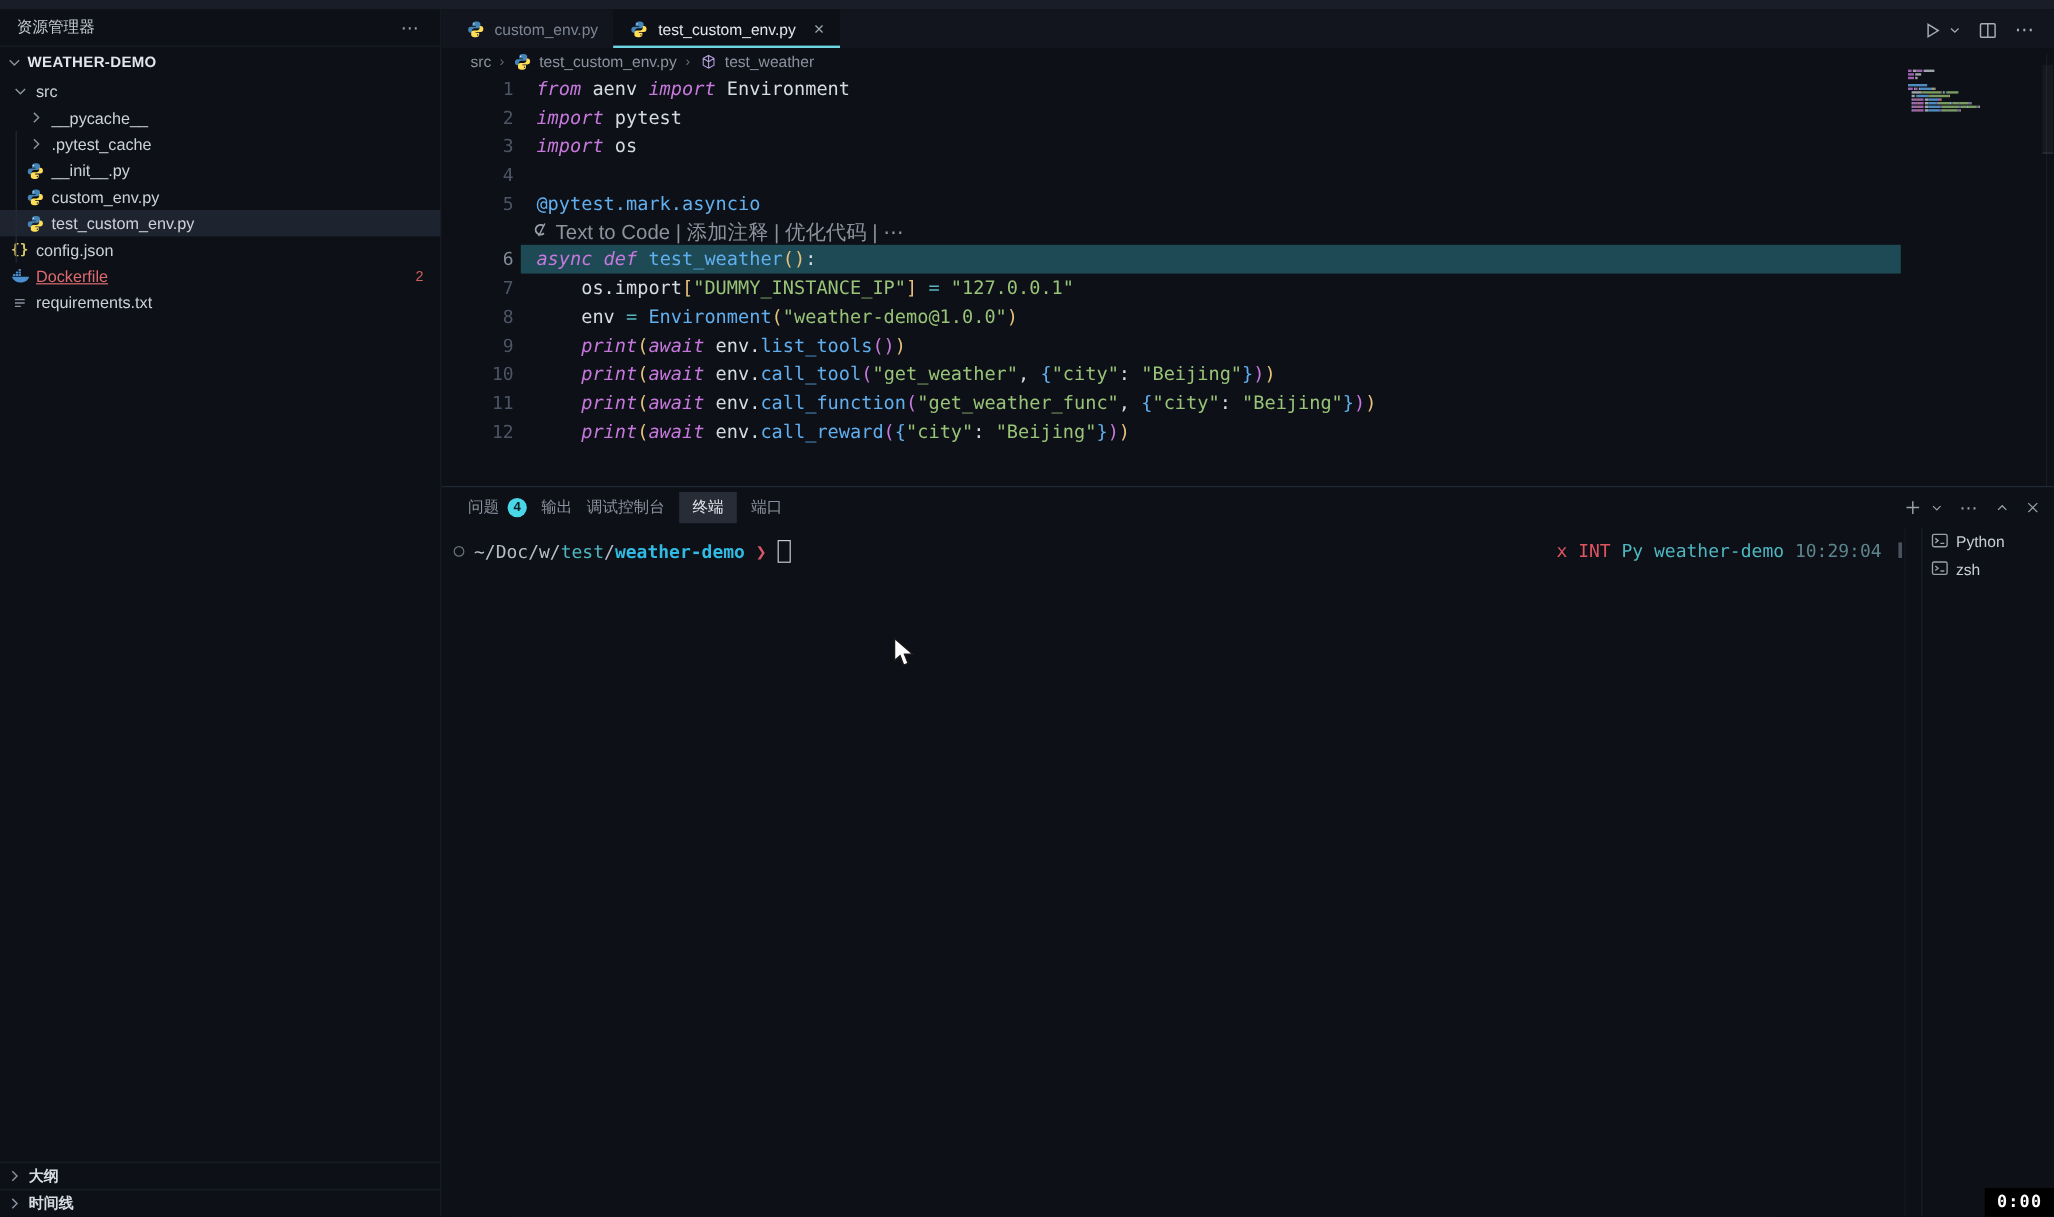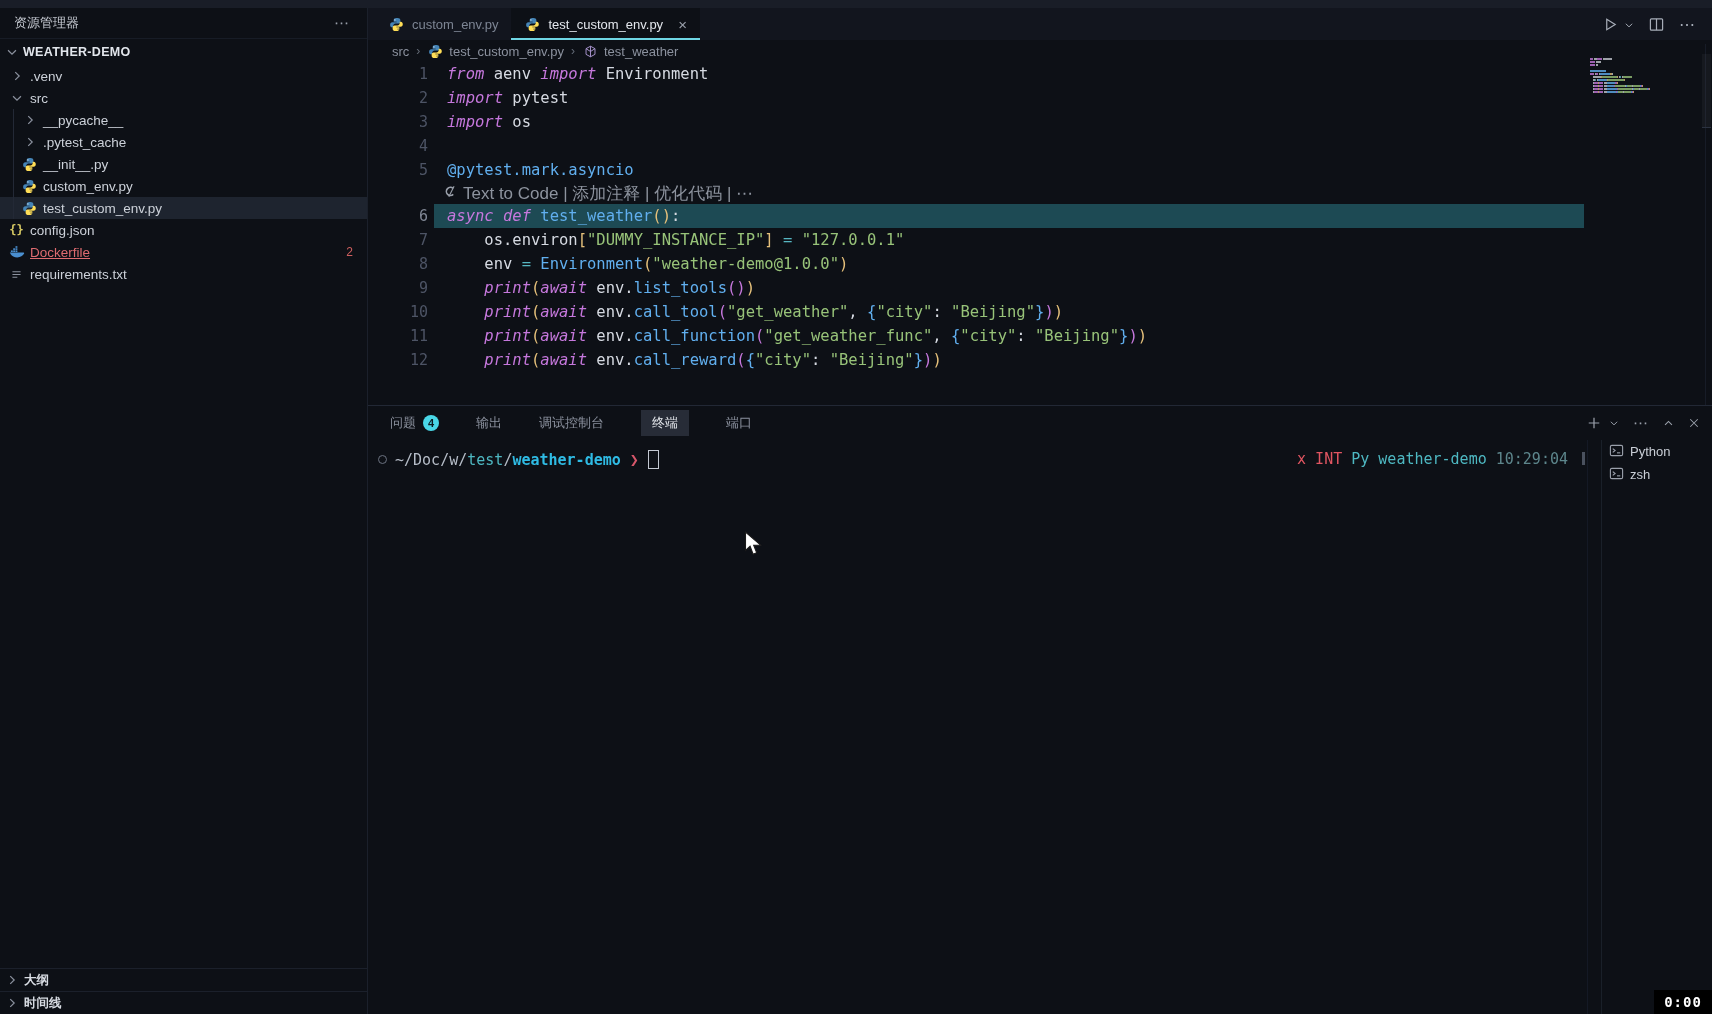--- a/index.html
+++ b/index.html
@@ -60,21 +60,21 @@
 
   .minimap{position:absolute;right:64px;top:50px;width:58px;}
   .mm-row{height:2px;margin-bottom:1px;display:flex;}
   .mm-seg{height:2px;display:inline-block;opacity:.78;flex:none;}
   .mm-sp{height:2px;display:inline-block;flex:none;}
   .ed-sb-line{position:absolute;right:6px;top:36px;width:1px;height:362px;background:#171c27;}
   .ed-sb-thumb{position:absolute;right:1px;top:46px;width:9px;height:73px;background:rgba(255,255,255,.04);border-bottom:1px solid #2b3240;}
 
   
   #panel{position:absolute;left:0;top:397px;right:0;bottom:0;border-top:1px solid #222835;}
-  .panel-tabs{height:34px;display:flex;align-items:center;gap:37px;padding-left:22px;font-size:13px;color:#8b919e;}
+  .panel-tabs{height:34px;display:flex;align-items:center;gap:12px;padding-left:22px;font-size:13px;color:#8b919e;}
   .ptab{display:flex;align-items:center;cursor:pointer;}
   .ptab.active{background:#272c37;border-radius:0;padding:4px 11px;color:#e2e5ea;}
   .pbadge{display:inline-flex;width:16px;height:16px;border-radius:50%;background:#49d7e7;color:#0c1d23;font-size:11px;font-weight:bold;align-items:center;justify-content:center;margin-left:7px;}
   .panel-actions{position:absolute;right:12px;top:8px;display:flex;gap:14px;align-items:center;color:#9aa0ab;font-size:14px;}
   .pa-icon{cursor:pointer;display:inline-flex;align-items:center;}
 
   .terminal{position:absolute;left:0;top:34px;right:112px;bottom:0;}
   .prompt-line{position:absolute;left:10px;top:10px;display:flex;align-items:center;font-family:"DejaVu Sans Mono",monospace;font-size:15px;}
   .p-circle{width:7px;height:7px;border:1px solid #6b7280;border-radius:50%;margin-right:8px;flex:none;}
   .p-pre{color:#b6bdc8;}
@@ -109,28 +109,20 @@
   </div>
   <div class="proj-row">
     <span class="icon16">
         <svg width="14" height="14" viewBox="0 0 16 16">
           <path d="M3.5 6l4.5 4.5L12.5 6" fill="none" stroke="#8b919e" stroke-width="1.4"></path>
         </svg>
       </span>
     <span>WEATHER-DEMO</span>
   </div>
   <div class="tree">
-      <div class="tree-row" style="padding-left: 8px;">
-        <span class="icon16">
-          <svg width="14" height="14" viewBox="0 0 16 16">
-            <path d="M6 3.5l4.5 4.5L6 12.5" fill="none" stroke="#8b919e" stroke-width="1.4"></path>
-          </svg>
-        </span>
-        <span>.venv</span>
-      </div>
       <div class="tree-row" style="padding-left: 8px;">
         <span class="icon16">
           <svg width="14" height="14" viewBox="0 0 16 16">
             <path d="M3.5 6l4.5 4.5L12.5 6" fill="none" stroke="#8b919e" stroke-width="1.4"></path>
           </svg>
         </span>
         <span>src</span>
       </div>
       <div class="tree-row" style="padding-left: 21px;">
         <span class="icon16">
@@ -332,21 +324,21 @@
             <path d="M13.6 1.5L7.2 14.5" stroke="#9aa0ab" stroke-width="1.4"></path>
           </svg></span>
         <span>Text to Code | 添加注释 | 优化代码 | ⋯</span>
       </div>
       <div class="code-row hl">
         <div class="ln">6</div>
         <div class="ct"><span class="tok-kw">async</span><span class="tok-tx"> </span><span class="tok-kw">def</span><span class="tok-tx"> </span><span class="tok-fn">test_weather</span><span class="tok-b1">()</span><span class="tok-tx">:</span></div>
       </div>
       <div class="code-row">
         <div class="ln">7</div>
-        <div class="ct"><span class="tok-tx">    os.environ</span><span class="tok-b1">[</span><span class="tok-st">"DUMMY_INSTANCE_IP"</span><span class="tok-b1">]</span><span class="tok-tx"> </span><span class="tok-op">=</span><span class="tok-tx"> </span><span class="tok-st">"127.0.0.1"</span></div>
+        <div class="ct"><span class="tok-tx">    os.import</span><span class="tok-b1">[</span><span class="tok-st">"DUMMY_INSTANCE_IP"</span><span class="tok-b1">]</span><span class="tok-tx"> </span><span class="tok-op">=</span><span class="tok-tx"> </span><span class="tok-st">"127.0.0.1"</span></div>
       </div>
       <div class="code-row">
         <div class="ln">8</div>
         <div class="ct"><span class="tok-tx">    env </span><span class="tok-op">=</span><span class="tok-tx"> </span><span class="tok-fn">Environment</span><span class="tok-b1">(</span><span class="tok-st">"weather-demo@1.0.0"</span><span class="tok-b1">)</span></div>
       </div>
       <div class="code-row">
         <div class="ln">9</div>
         <div class="ct"><span class="tok-tx">    </span><span class="tok-kw">print</span><span class="tok-b1">(</span><span class="tok-kw">await</span><span class="tok-tx"> env.</span><span class="tok-fn">list_tools</span><span class="tok-b2">()</span><span class="tok-b1">)</span></div>
       </div>
       <div class="code-row">

